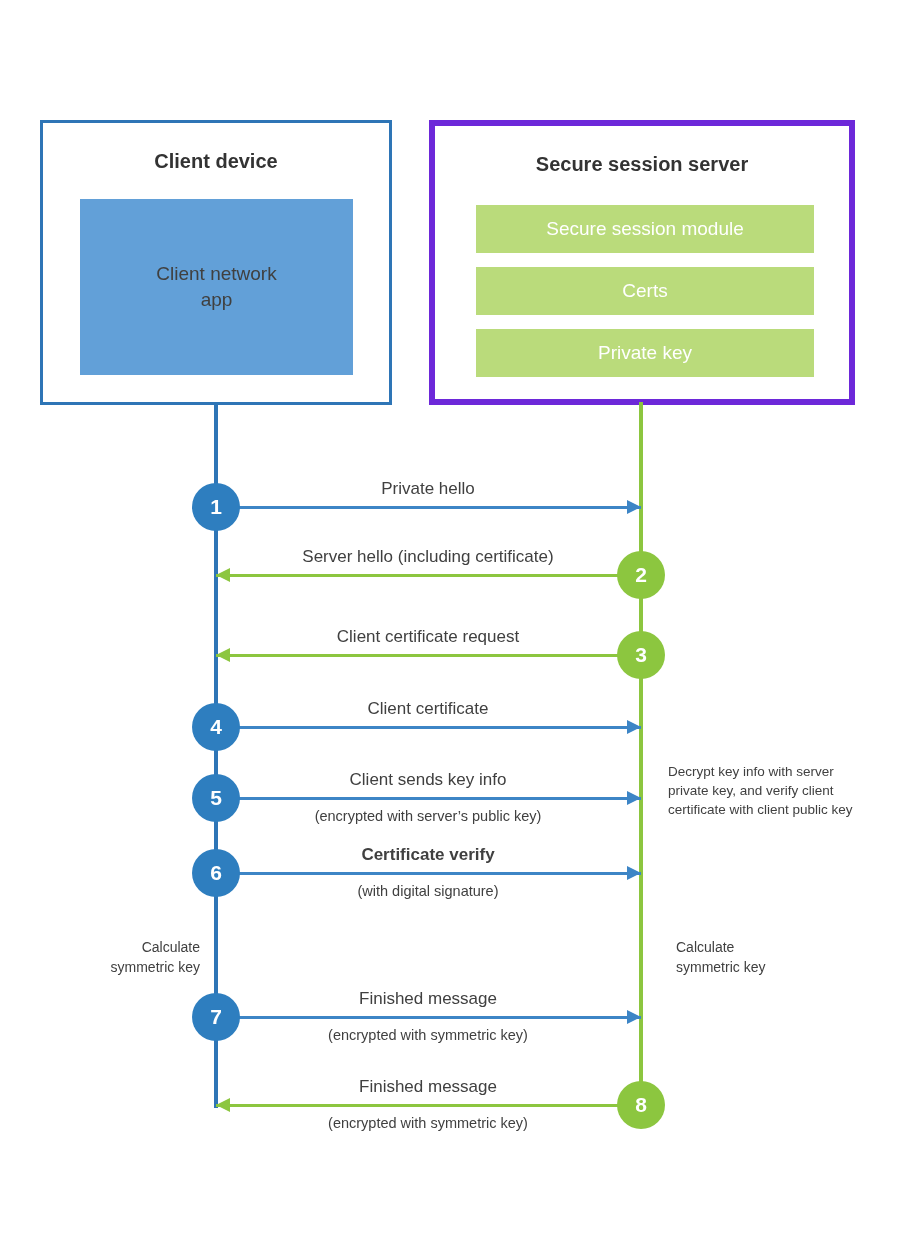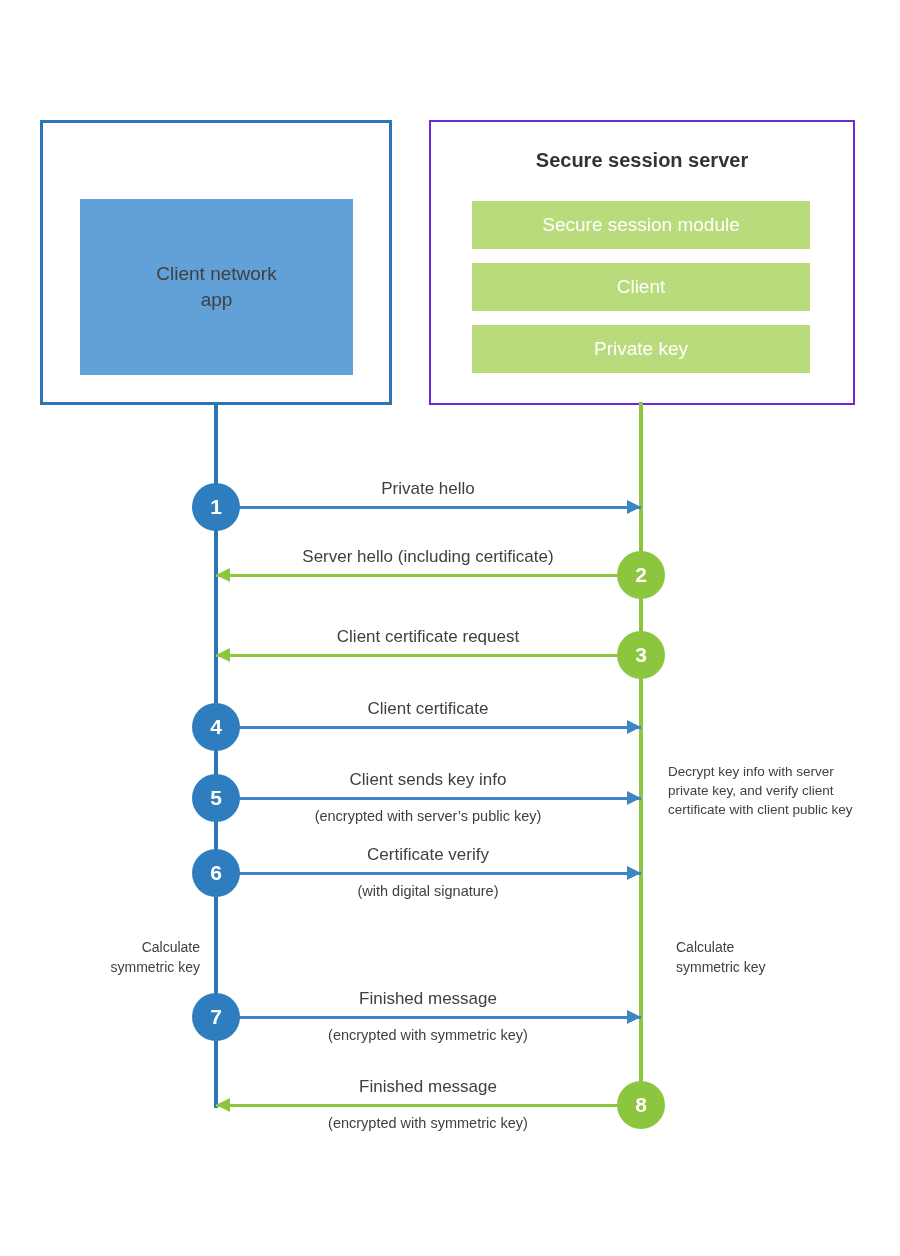--- a/index.html
+++ b/index.html
@@ -14,21 +14,21 @@
   
   .page-title {
     position: absolute; left: 36px; top: 28px;
     font-size: 25px; font-weight: 400; color: #6e6e6e;
     letter-spacing: .1px; white-space: nowrap;
   }
 
   
   .actor-box { position: absolute; background: #ffffff; }
   #client-box { left: 40px; top: 120px; width: 352px; height: 285px; border: 3px solid #2E75B6; }
-  #server-box { left: 429px; top: 120px; width: 426px; height: 285px; border: 2px solid #6d28d9; }
+  #server-box { left: 429px; top: 120px; width: 426px; height: 285px; border: 6px solid #6d28d9; }
 
   .actor-title {
     position: absolute; left: 0; right: 0; top: 27px;
     text-align: center; font-size: 20px; font-weight: bold; color: #333333;
   }
 
   #client-app {
     position: absolute; left: 37px; top: 76px; width: 273px; height: 176px;
     background: #62A0D8; color: #404040; font-size: 19px;
     display: flex; align-items: center; justify-content: center;
@@ -87,28 +87,29 @@
   #note-client-calc { left: 60px; top: 937px; width: 140px; text-align: right; line-height: 1.45; font-size: 14px; }
   #note-server-calc { left: 676px; top: 937px; width: 170px; text-align: left; line-height: 1.45; font-size: 14px; }
 </style>
 </head>
 <body>
 
 <div id="root">
 
 
   <div class="actor-box" id="client-box">
+    <div class="actor-title">Client device</div>
     <div id="client-app">Client network
 app</div>
   </div>
 
   <div class="actor-box" id="server-box">
     <div class="actor-title">Secure session server</div>
     <div class="server-bar b0">Secure session module</div>
-    <div class="server-bar b1">Client</div>
+    <div class="server-bar b1">Certs</div>
     <div class="server-bar b2">Private key</div>
   </div>
 
   <div class="lifeline" id="client-lifeline"></div>
   <div class="lifeline" id="server-lifeline"></div>
 
   <div class="note" id="note-server-decrypt">Decrypt key info with server private key, and verify client certificate with client public key</div>
   <div class="note" id="note-client-calc">Calculate<br>symmetric key</div>
   <div class="note" id="note-server-calc">Calculate<br>symmetric key</div>
 
@@ -136,21 +137,21 @@
       <div class="msg to-server" style="top: 797px;">
         <div class="head"></div>
       </div>
       <div class="badge client" style="top: 774px;">5</div>
       <div class="msg-label" style="top: 770px;">Client sends key info</div>
       <div class="msg-sublabel" style="top: 808px;">(encrypted with server’s public key)</div>
       <div class="msg to-server" style="top: 872px;">
         <div class="head"></div>
       </div>
       <div class="badge client" style="top: 849px;">6</div>
-      <div class="msg-label" style="top: 845px;">Certificate verify</div>
+      <div class="msg-label" style="top: 845px; font-weight: bold;">Certificate verify</div>
       <div class="msg-sublabel" style="top: 883px;">(with digital signature)</div>
       <div class="msg to-server" style="top: 1016px;">
         <div class="head"></div>
       </div>
       <div class="badge client" style="top: 993px;">7</div>
       <div class="msg-label" style="top: 989px;">Finished message</div>
       <div class="msg-sublabel" style="top: 1027px;">(encrypted with symmetric key)</div>
       <div class="msg to-client" style="top: 1104px;">
         <div class="head"></div>
       </div>

